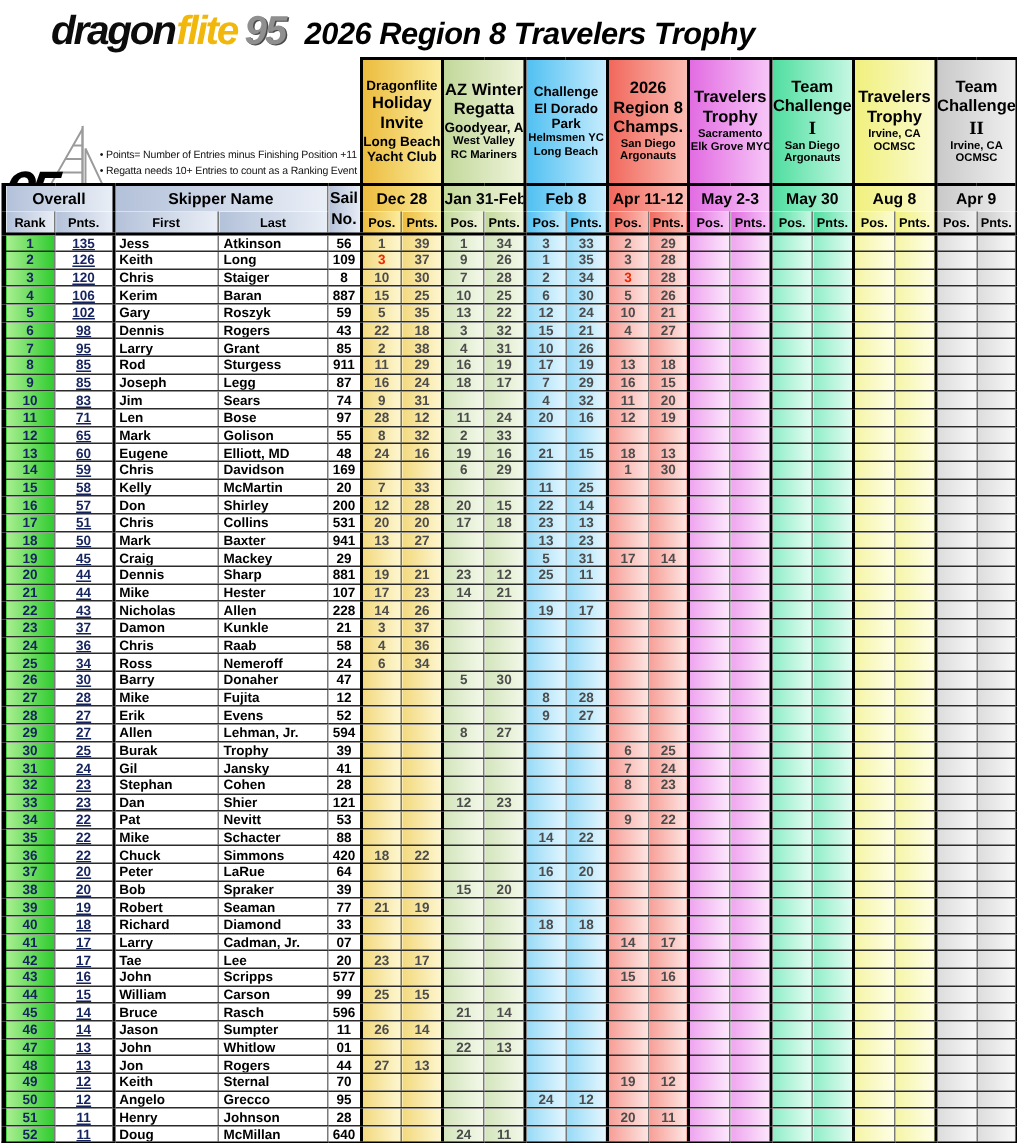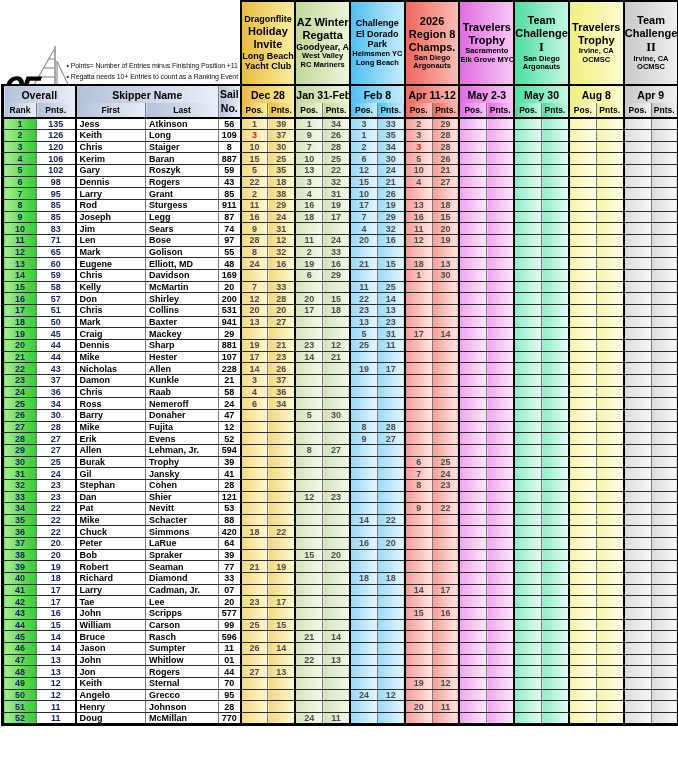--- a/index.html
+++ b/index.html
@@ -27,21 +27,21 @@
   tr.date-row td, tr.date-row th{font-size:10.5px;border-top:2.6px solid #000;color:#000;}
   tr.sub-row{height:15px;}
   tr.sub-row td, tr.sub-row th{font-size:8.5px;border-bottom:2.4px solid #000;color:#000;}
   th.sailhdr{font-size:9.5px;line-height:1.25;border-bottom:2.4px solid #000;}
   tr.data{height:11.67px;font-size:9px;}
   tr.data td{border-bottom:1.6px solid #2b2b2b;}
   tr.data:last-child td{border-bottom:3px solid #000;}
   .hdr{background:linear-gradient(90deg,#b3c1d9,#e9eef6);}
   th.bighdr{font-size:12px;}
   td.rank{background:linear-gradient(90deg,#a9ef91,#2fcb2f);color:#15235f;}
-  td.opnts{color:#15235f;}
+  td.opnts{color:#15235f;text-decoration:underline;}
   td.name{text-align:left;padding-left:3px;color:#000;}
   td.sail{color:#000;}
   td.ev{color:#4c4c4c;}
   td.ev.red{color:#f02800;}
   
   .ol{border-left:3px solid #000;}
   .or{border-right:3px solid #000;}
   .tl{border-left:2.4px solid #000;}
   .nl{border-left:1px solid #7a7a7a;}
   
@@ -50,20 +50,26 @@
   .logo95{position:absolute;left:0px;top:26px;font-style:italic;font-weight:900;font-size:37px;
           letter-spacing:-4px;color:#000;transform:skewX(-6deg);z-index:2;}
   .rules{position:absolute;left:64px;top:17px;width:176px;text-align:left;font-weight:400;
          font-size:7px;line-height:11.4px;color:#111;letter-spacing:-0.1px;}
   .rules div{white-space:nowrap;}
 </style>
 </head>
 <body>
 
 <div class="page">
+  <div class="topbar">
+    <span class="lg lg-dragon">dragon</span>
+      <span class="lg lg-flite">flite</span>
+      <span class="lg lg-95">95</span>
+    <span class="title">2026 Region 8 Travelers Trophy</span>
+  </div>
 
   <table>
     <colgroup id="cols">
       <col style="width:34px">
         <col style="width:39px">
         <col style="width:70px">
         <col style="width:73px">
         <col style="width:22px">
     <col style="width: 27.37px;">
         <col style="width: 27.37px;">
@@ -1374,21 +1380,21 @@
           <td class="ev tl" style="background: linear-gradient(90deg, rgb(245, 245, 166), rgb(254, 254, 230));"></td>
           <td class="ev nl" style="background: linear-gradient(90deg, rgb(245, 245, 166), rgb(254, 254, 230));"></td>
           <td class="ev tl" style="background: linear-gradient(90deg, rgb(220, 220, 220), rgb(247, 247, 247));"></td>
           <td class="ev nl or" style="background: linear-gradient(90deg, rgb(220, 220, 220), rgb(247, 247, 247));"></td>
         </tr>
         <tr class="data">
           <td class="rank ol">52</td>
           <td class="opnts nl">11</td>
           <td class="name tl">Doug</td>
           <td class="name nl">McMillan</td>
-          <td class="sail nl">770</td>
+          <td class="sail nl">640</td>
           <td class="ev tl" style="background: linear-gradient(90deg, rgb(243, 218, 127), rgb(253, 246, 208));"></td>
           <td class="ev nl" style="background: linear-gradient(90deg, rgb(243, 218, 127), rgb(253, 246, 208));"></td>
           <td class="ev tl" style="background: linear-gradient(90deg, rgb(211, 229, 188), rgb(243, 248, 233));">24</td>
           <td class="ev nl" style="background: linear-gradient(90deg, rgb(211, 229, 188), rgb(243, 248, 233));">11</td>
           <td class="ev tl" style="background: linear-gradient(90deg, rgb(150, 218, 247), rgb(227, 246, 254));"></td>
           <td class="ev nl" style="background: linear-gradient(90deg, rgb(150, 218, 247), rgb(227, 246, 254));"></td>
           <td class="ev tl" style="background: linear-gradient(90deg, rgb(247, 158, 150), rgb(253, 228, 225));"></td>
           <td class="ev nl" style="background: linear-gradient(90deg, rgb(247, 158, 150), rgb(253, 228, 225));"></td>
           <td class="ev tl" style="background: linear-gradient(90deg, rgb(239, 165, 239), rgb(252, 231, 252));"></td>
           <td class="ev nl" style="background: linear-gradient(90deg, rgb(239, 165, 239), rgb(252, 231, 252));"></td>

